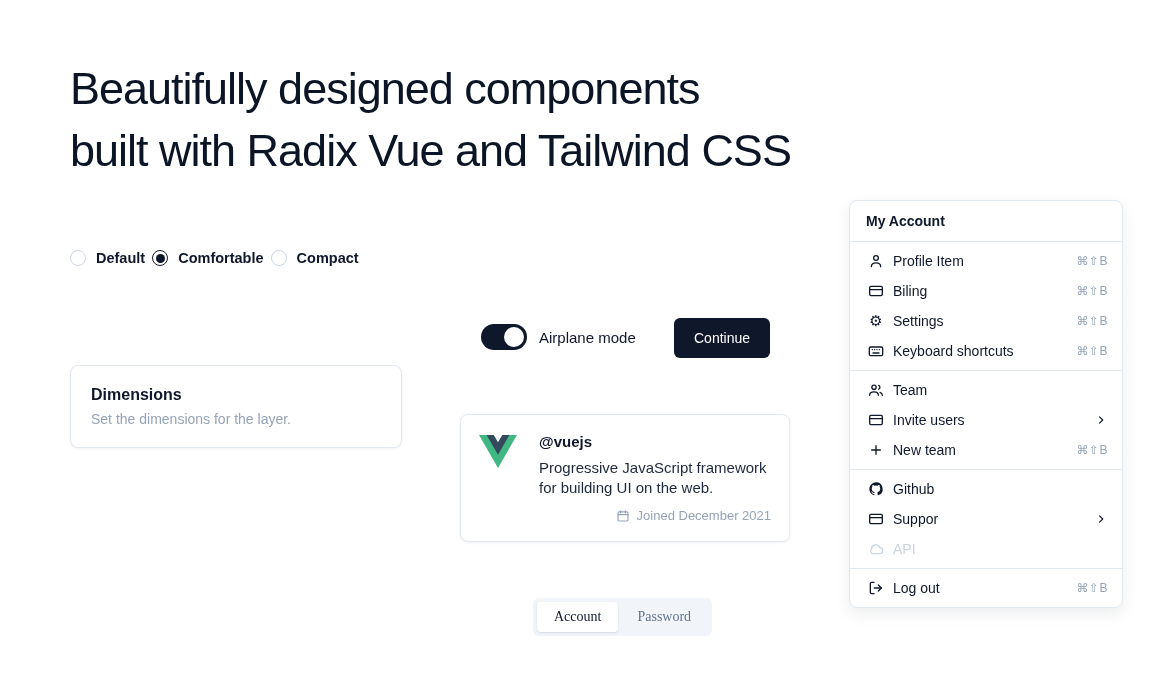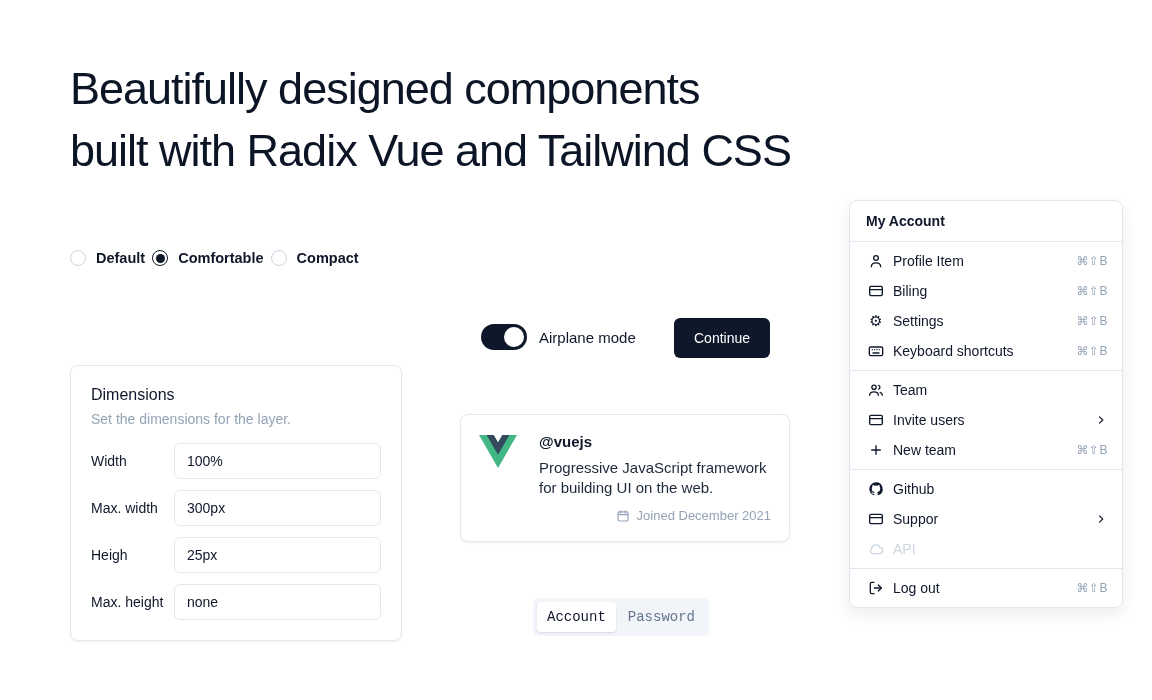--- a/index.html
+++ b/index.html
@@ -16,21 +16,21 @@
   .radio-circle { width:16px; height:16px; border-radius:50%; border:1px solid #cbd5e1; background:#fff;
                   display:flex; align-items:center; justify-content:center; flex:0 0 16px; }
   .radio-circle.selected { border-color:#0f172a; }
   .radio-circle.selected::after { content:""; width:9px; height:9px; border-radius:50%; background:#0f172a; }
   .radio-label { font-size:14.5px; }
 
   
   .dim-card { position:absolute; left:70px; top:365px; width:332px; background:#fff;
               border:1px solid #e2e8f0; border-radius:8px; padding:20px;
               box-shadow:0 1px 3px rgba(15,23,42,.06); }
-  .dim-title { font-size:16px; font-weight:400; }
+  .dim-title { font-size:16px; font-weight:700; }
   .dim-sub { font-size:14px; color:#94a3b8; margin-top:7px; }
   .dim-rows { margin-top:16px; display:flex; flex-direction:column; gap:11px; }
   .dim-row { display:flex; align-items:center; }
   .dim-label { width:108px; font-size:14px; font-weight:500; }
   .dim-input { flex:1; height:36px; border:1px solid #e2e8f0; border-radius:6px; padding:0 12px;
                font-size:14px; color:#0f172a; font-family:"Liberation Sans", sans-serif; outline:none; background:#fff; }
 
   
   .airplane-row { position:absolute; left:481px; top:324px; display:flex; align-items:center; gap:12px; }
   .switch { width:46px; height:26px; background:#0f172a; border-radius:13px; position:relative; cursor:pointer; }
@@ -45,22 +45,22 @@
               border:1px solid #e2e8f0; border-radius:8px; padding:18px;
               box-shadow:0 1px 3px rgba(15,23,42,.06); display:flex; gap:22px; }
   .vue-logo { flex:0 0 38px; padding-top:2px; }
   .vue-handle { font-size:15px; font-weight:700; }
   .vue-desc { font-size:15px; line-height:20px; color:#1e293b; margin-top:8px; }
   .vue-joined { margin-top:10px; display:flex; align-items:center; gap:7px; color:#94a3b8; font-size:13px;justify-content:flex-end; }
 
   
   .tabs { position:absolute; left:533px; top:598px; display:inline-flex; gap:2px; background:#f1f5f9;
           border-radius:6px; padding:4px; }
-  .tab { border:none; background:transparent; padding:7px 10px; font-size:14px; font-weight:500;
-         color:#64748b; border-radius:4px; cursor:pointer; font-family:Liberation Mono, monospace; }
+  .tab { border:none; background:transparent; padding:7px 17px; font-size:14px; font-weight:500;
+         color:#64748b; border-radius:4px; cursor:pointer; font-family:Liberation Serif, serif; }
   .tab.active { background:#fff; color:#0f172a; box-shadow:0 1px 2px rgba(15,23,42,.12); }
 
   
   .menu { position:absolute; left:849px; top:200px; width:274px; background:#fff;
           border:1px solid #e2e8f0; border-radius:8px; box-shadow:0 6px 16px rgba(15,23,42,.08); }
   .menu-header { padding:12px 16px; font-size:14px; font-weight:700; }
   .menu-sep { height:1px; background:#e2e8f0; }
   .menu-group { padding:4px 8px; }
   .menu-item { display:flex; align-items:center; gap:9px; padding:7px 6px 7px 10px; border-radius:4px;
                font-size:14px; cursor:pointer; white-space:nowrap; }
@@ -97,38 +97,20 @@
     </div>
     <div class="radio-row">
       <span class="radio-circle"></span>
       <span class="radio-label">Compact</span>
     </div>
   </div>
 
   <div class="dim-card">
     <div class="dim-title">Dimensions</div>
     <div class="dim-sub">Set the dimensions for the layer.</div>
-    <div class="dim-rows">
-      <div class="dim-row">
-        <span class="dim-label">Width</span>
-        <input class="dim-input" type="text" value="100%" style="">
-      </div>
-      <div class="dim-row">
-        <span class="dim-label">Max. width</span>
-        <input class="dim-input" type="text" value="300px" style="">
-      </div>
-      <div class="dim-row">
-        <span class="dim-label">Heigh</span>
-        <input class="dim-input" type="text" value="25px" style="">
-      </div>
-      <div class="dim-row">
-        <span class="dim-label">Max. height</span>
-        <input class="dim-input" type="text" value="none" style="">
-      </div>
-    </div>
   </div>
 
   <div class="airplane-row">
     <div class="switch">
       <div class="knob"></div>
     </div>
     <span class="switch-label">Airplane mode</span>
   </div>
 
   <button class="continue-btn">Continue</button>

